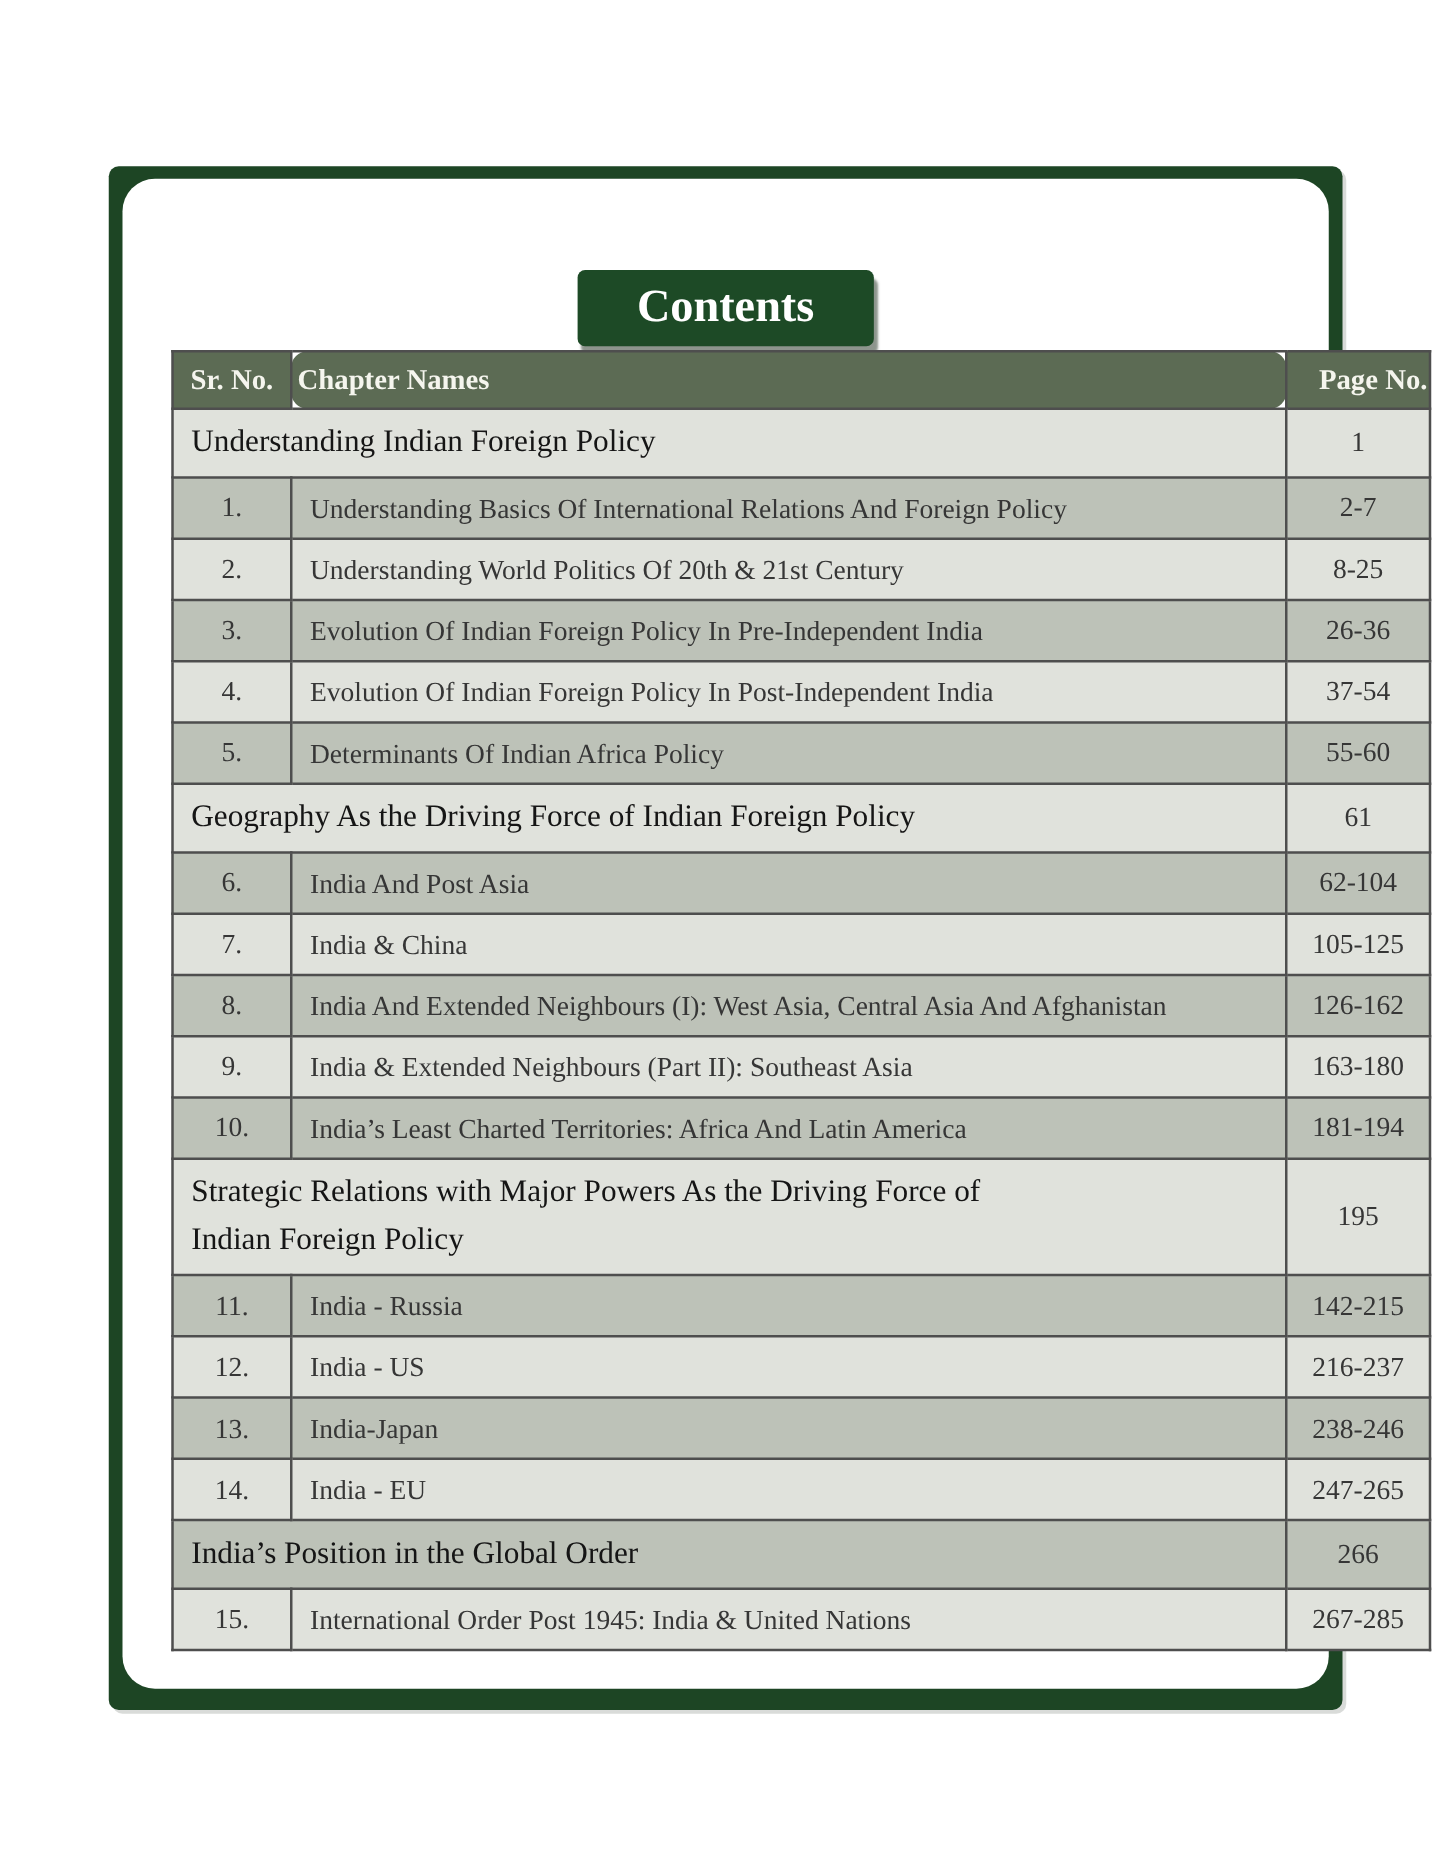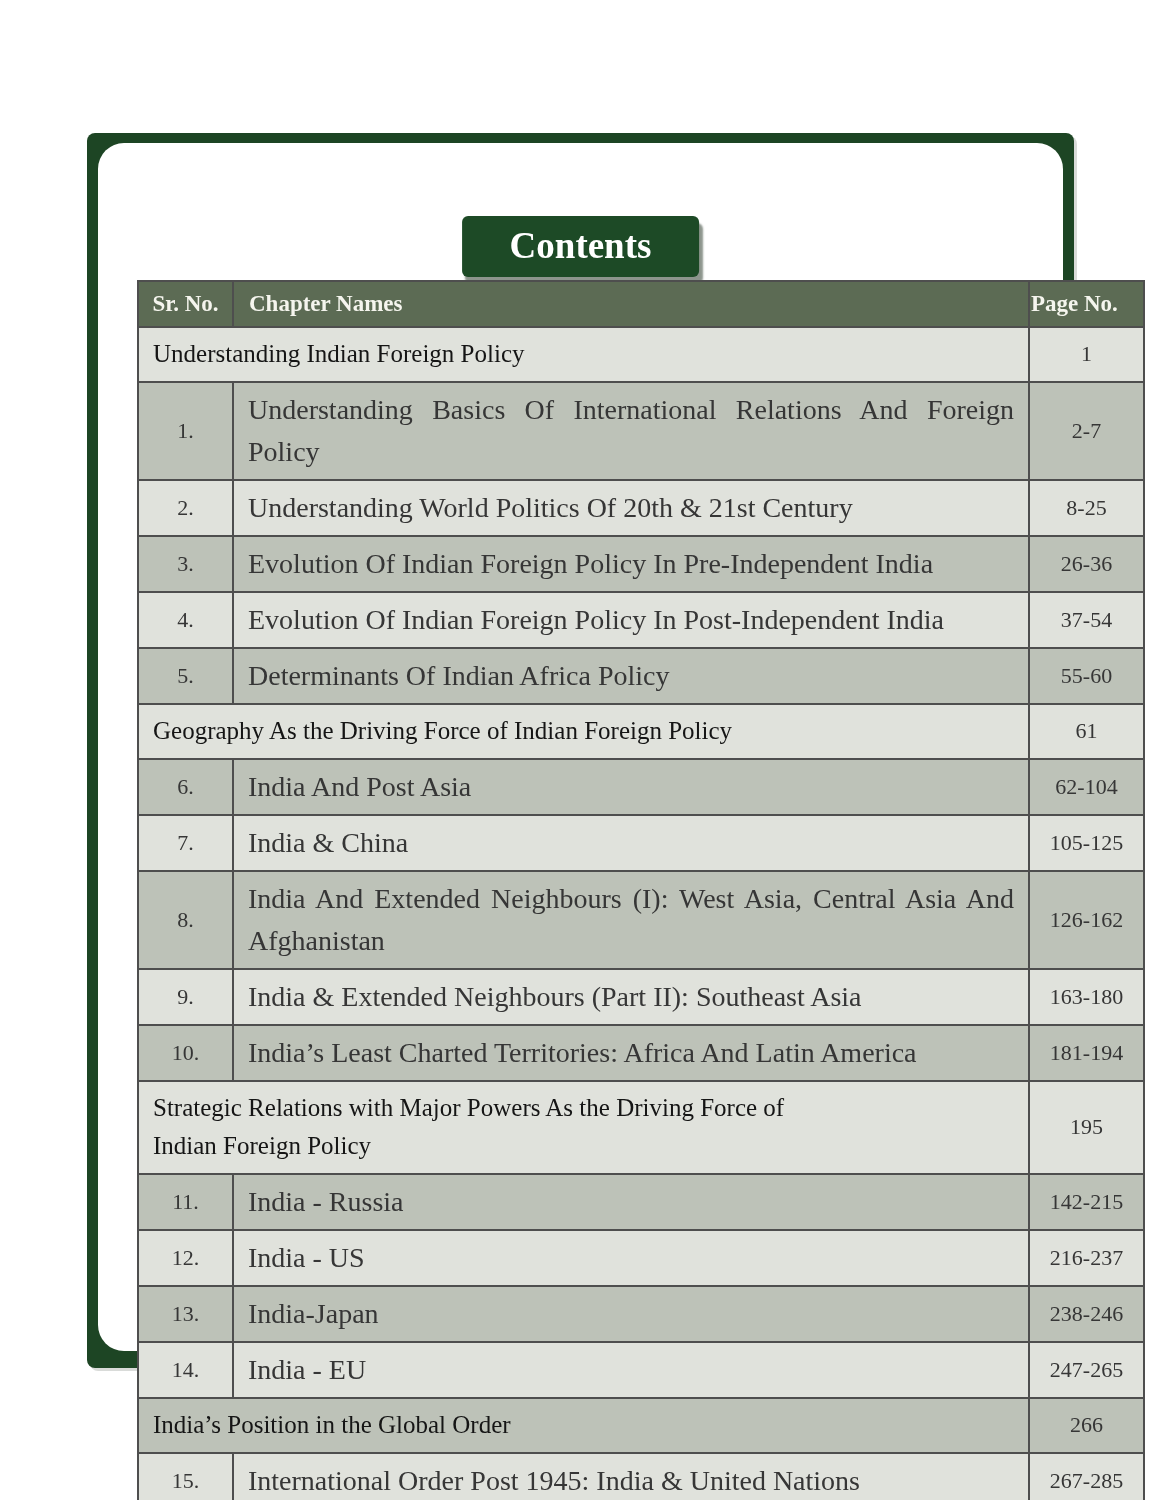--- a/index.html
+++ b/index.html
@@ -60,33 +60,33 @@
     margin-left: 22px;
   }
   thead th {
     background: var(--header-green, #5c6b54);
     color: #f5f5ee;
     font-size: 23px;
     font-weight: bold;
     height: 46px;
   }
   th.h-sr { width: 95px; text-align: center; }
-  th.h-chapter { width: 796px; text-align: left; padding-left: 15px; }
-  th.h-page { width: 115px; text-align: left; }
+  th.h-chapter { width: 796px; text-align: left; padding-left: 4px; border-radius: 13px; }
+  th.h-page { width: 115px; text-align: right; }
   tbody td { height: 49px; vertical-align: middle; }
   tr.shade-light { background: var(--row-light, #e0e2dc); }
   tr.shade-dark  { background: var(--row-dark,  #bdc2b8); }
   .cell-sr {
     text-align: center;
     font-size: 22px;
     color: var(--text-dark, #363636);
   }
   .cell-chapter {
     text-align: justify;
-    font-size: 28px;
+    font-size: 22px;
     color: var(--text-dark, #363636);
     padding: 6px 14px;
     line-height: 1.5;
   }
   .cell-page {
     text-align: center;
     font-size: 22px;
     color: var(--text-dark, #363636);
   }
   .cell-section { padding: 7px 14px; text-align: left; }

